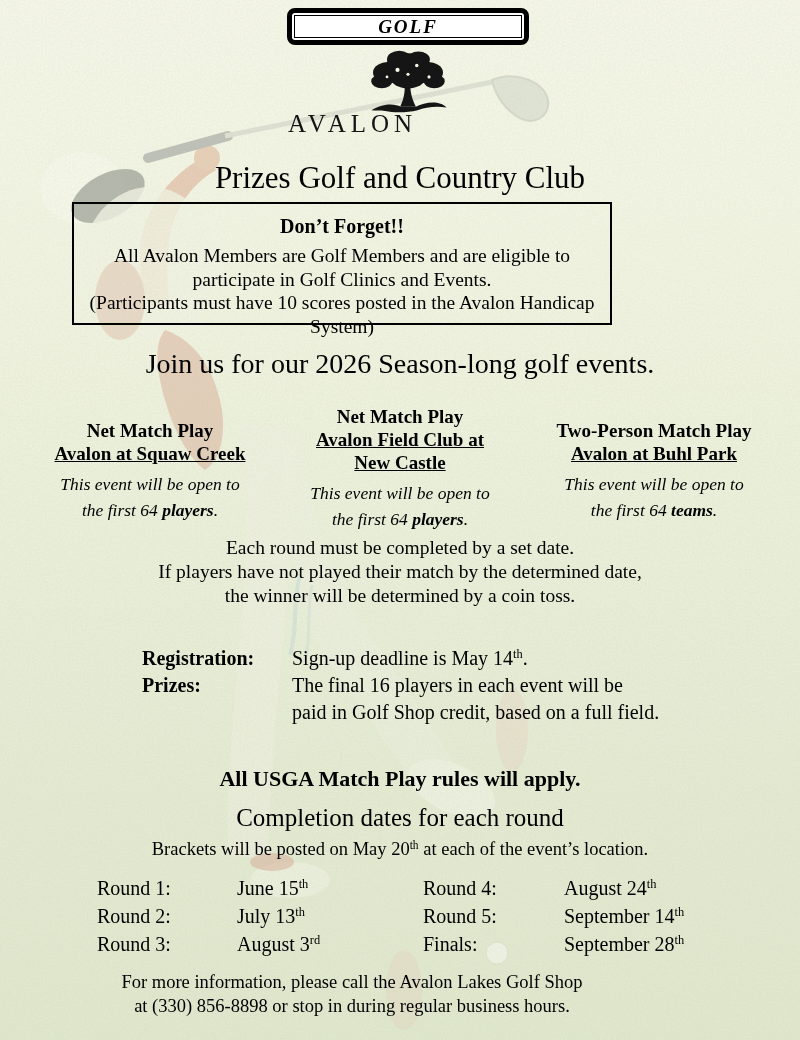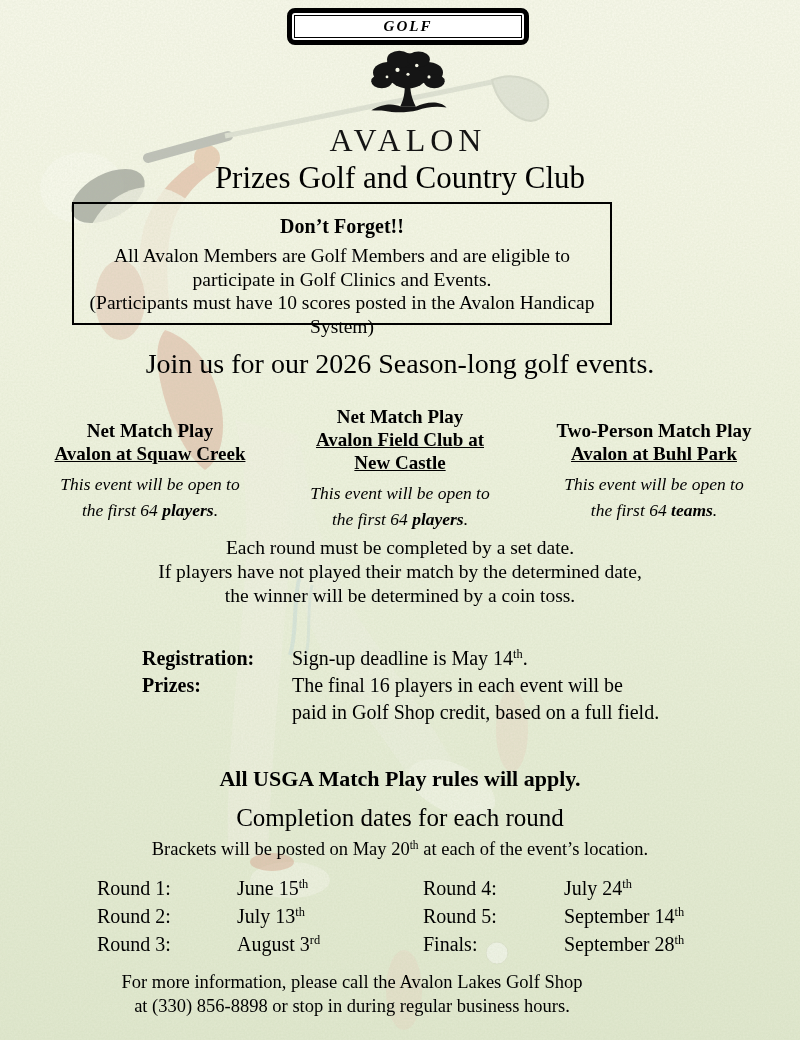--- a/index.html
+++ b/index.html
@@ -8,26 +8,26 @@
     font-family:"Liberation Serif", serif;color:#000;
     background:linear-gradient(180deg,#f9f9ec 0%,#f6f7e7 22%,#eef2de 50%,#e7edd6 75%,#e2e9d0 100%);
   }
   .bg-art{position:absolute;left:0;top:0;width:800px;height:1040px;pointer-events:none;}
 
   
   .golf-banner{position:absolute;left:287px;top:8px;width:242px;height:37px;
     background:#fff;border:5px solid #000;border-radius:8px;box-sizing:border-box;}
   .golf-banner-inner{position:absolute;inset:2px;border:1px solid #000;
     display:flex;align-items:center;justify-content:center;}
-  .golf-banner-inner span{font-style:italic;font-weight:bold;font-size:15px;letter-spacing:2px;}
+  .golf-banner-inner span{font-style:italic;font-weight:bold;font-size:19px;letter-spacing:2px;}
 
   
   .tree-logo{position:absolute;left:346px;top:48px;width:124px;height:70px;}
-  .brand-text{position:absolute;left:288px;top:122px;width:240px;text-align:center;
-    font-size:32px;letter-spacing:5px;font-weight:500;color:#141414;}
+  .brand-text{position:absolute;left:288px;top:110px;width:240px;
+    font-size:25px;letter-spacing:5px;font-weight:500;color:#141414;}
 
   .page-title{position:absolute;left:0;top:160px;width:800px;text-align:center;font-size:31px;}
 
   .notice-box{position:absolute;left:72px;top:202px;width:540px;height:123px;
     border:2px solid #000;box-sizing:border-box;text-align:center;}
   .notice-heading{margin-top:9px;font-size:20px;font-weight:bold;line-height:26px;}
   .notice-line{font-size:19.5px;line-height:23.5px;}
   .notice-line.first{margin-top:5px;}
 
   .join-line{position:absolute;left:0;top:348px;width:800px;text-align:center;font-size:28px;}
@@ -201,21 +201,21 @@
 
   <div class="usga-line">All USGA Match Play rules will apply.</div>
 
   <div class="completion-heading">Completion dates for each round</div>
   <div class="brackets-note"><span>Brackets will be posted on May 20</span><sup>th</sup><span> at each of the event’s location.</span></div>
 
   <div class="rounds">
     <div>Round 1:</div>
     <div><span>June 15</span><sup>th</sup></div>
     <div>Round 4:</div>
-    <div><span>July 24</span><sup>th</sup></div>
+    <div><span>August 24</span><sup>th</sup></div>
 
     <div>Round 2:</div>
     <div><span>July 13</span><sup>th</sup></div>
     <div>Round 5:</div>
     <div><span>September 14</span><sup>th</sup></div>
 
     <div>Round 3:</div>
     <div><span>August 3</span><sup>rd</sup></div>
     <div>Finals:</div>
     <div><span>September 28</span><sup>th</sup></div>

